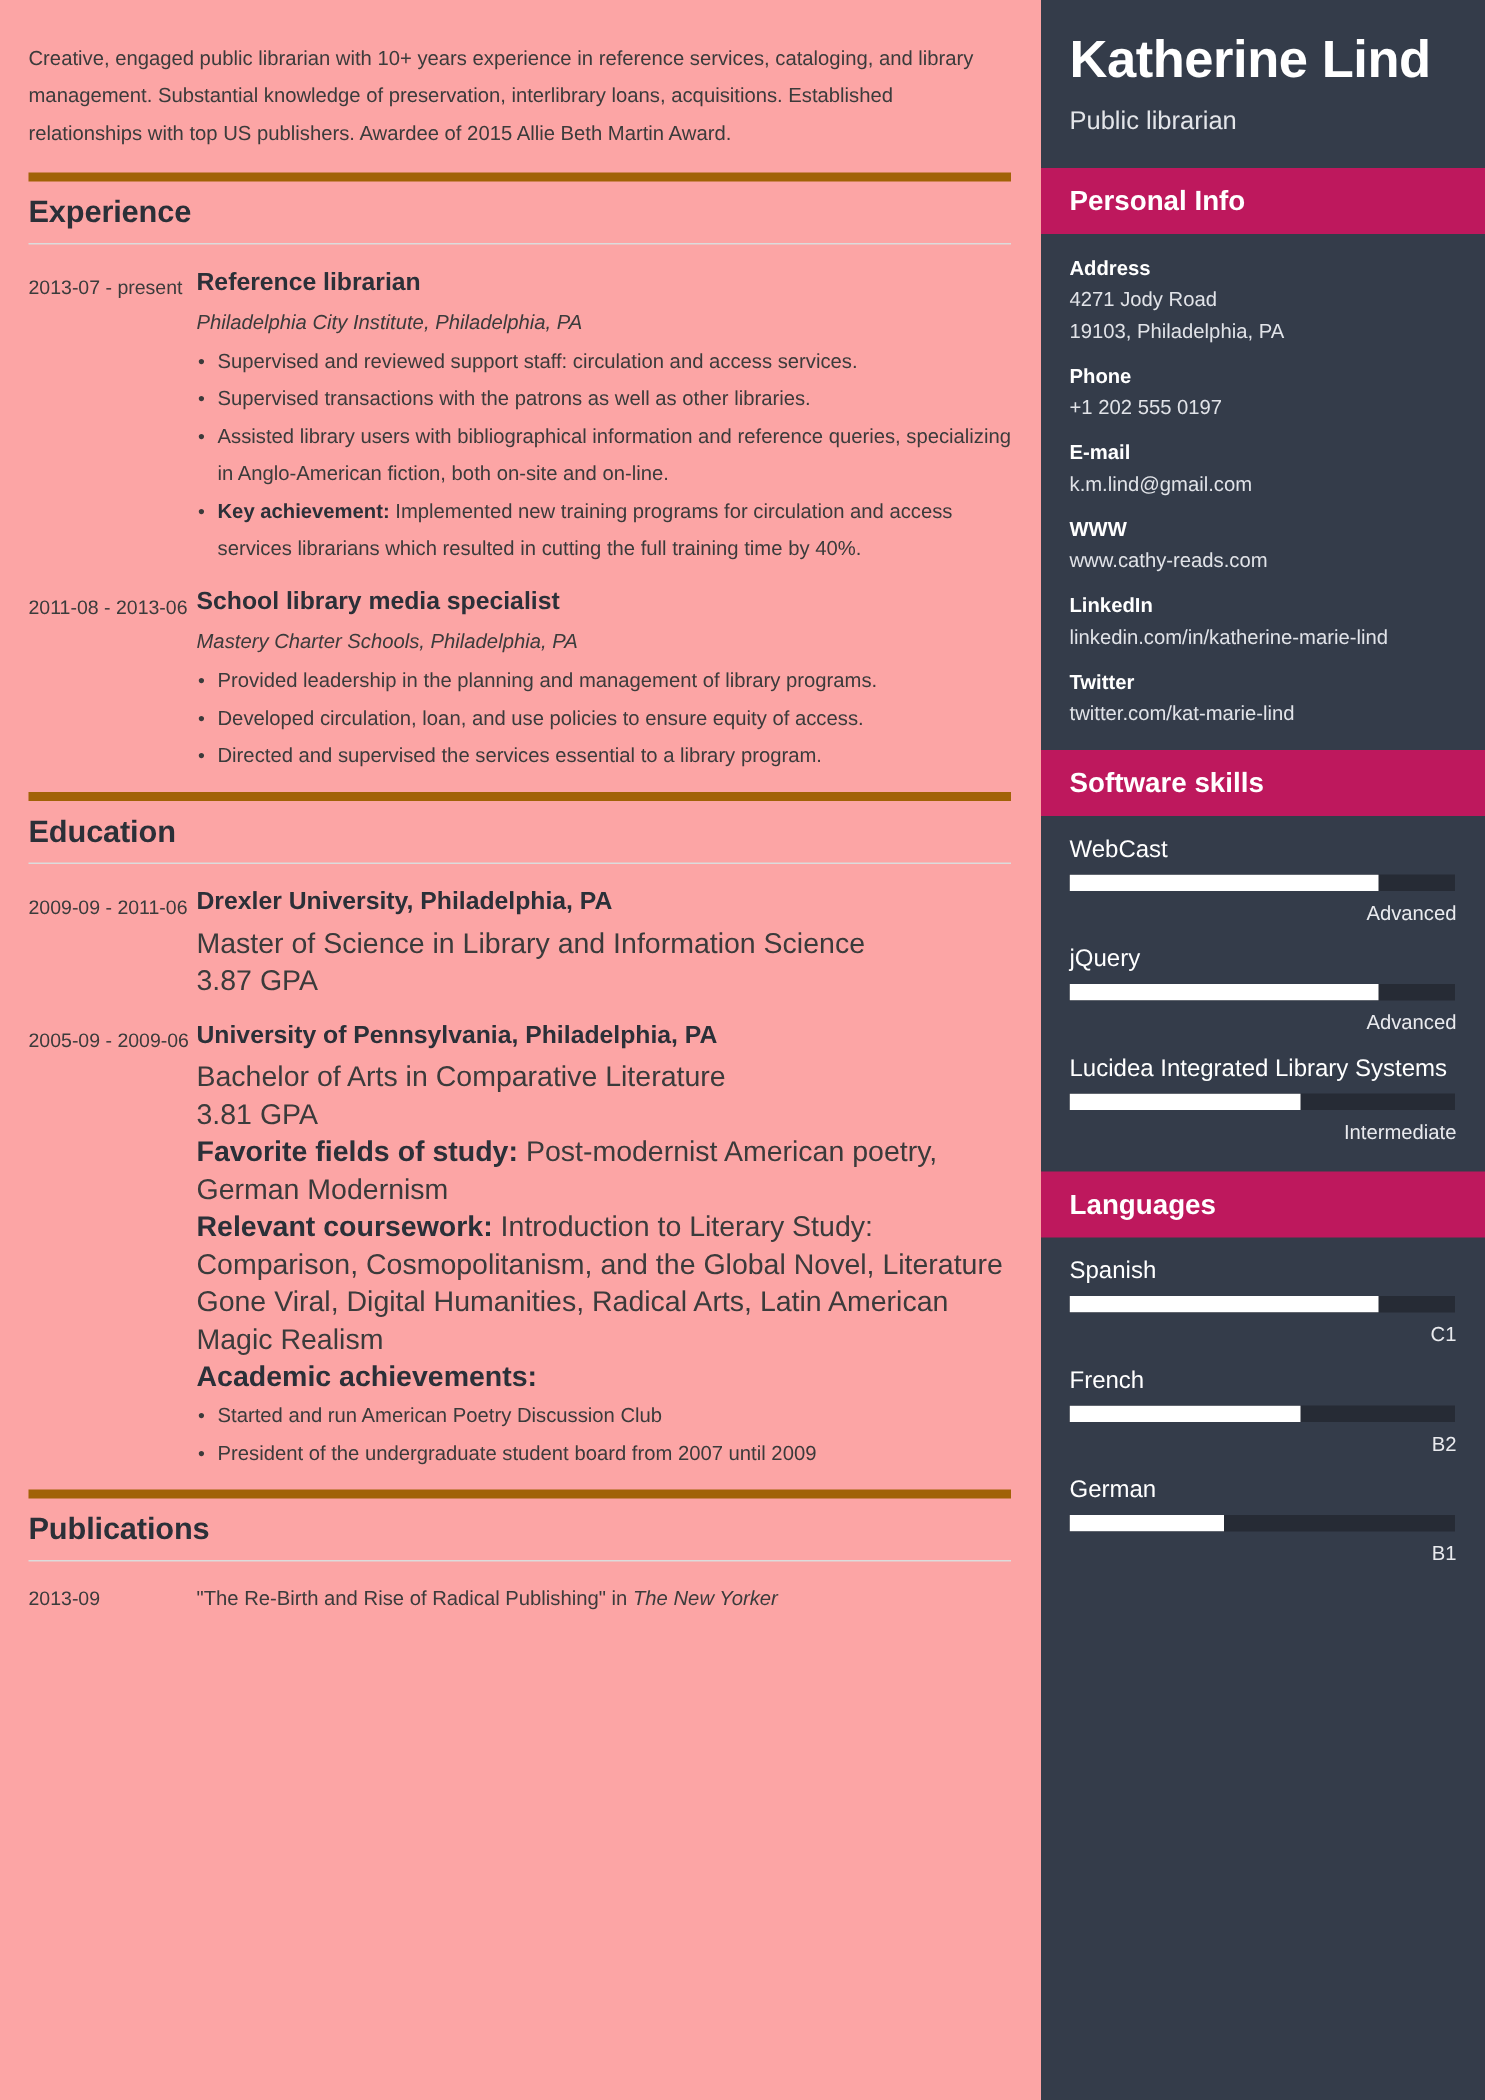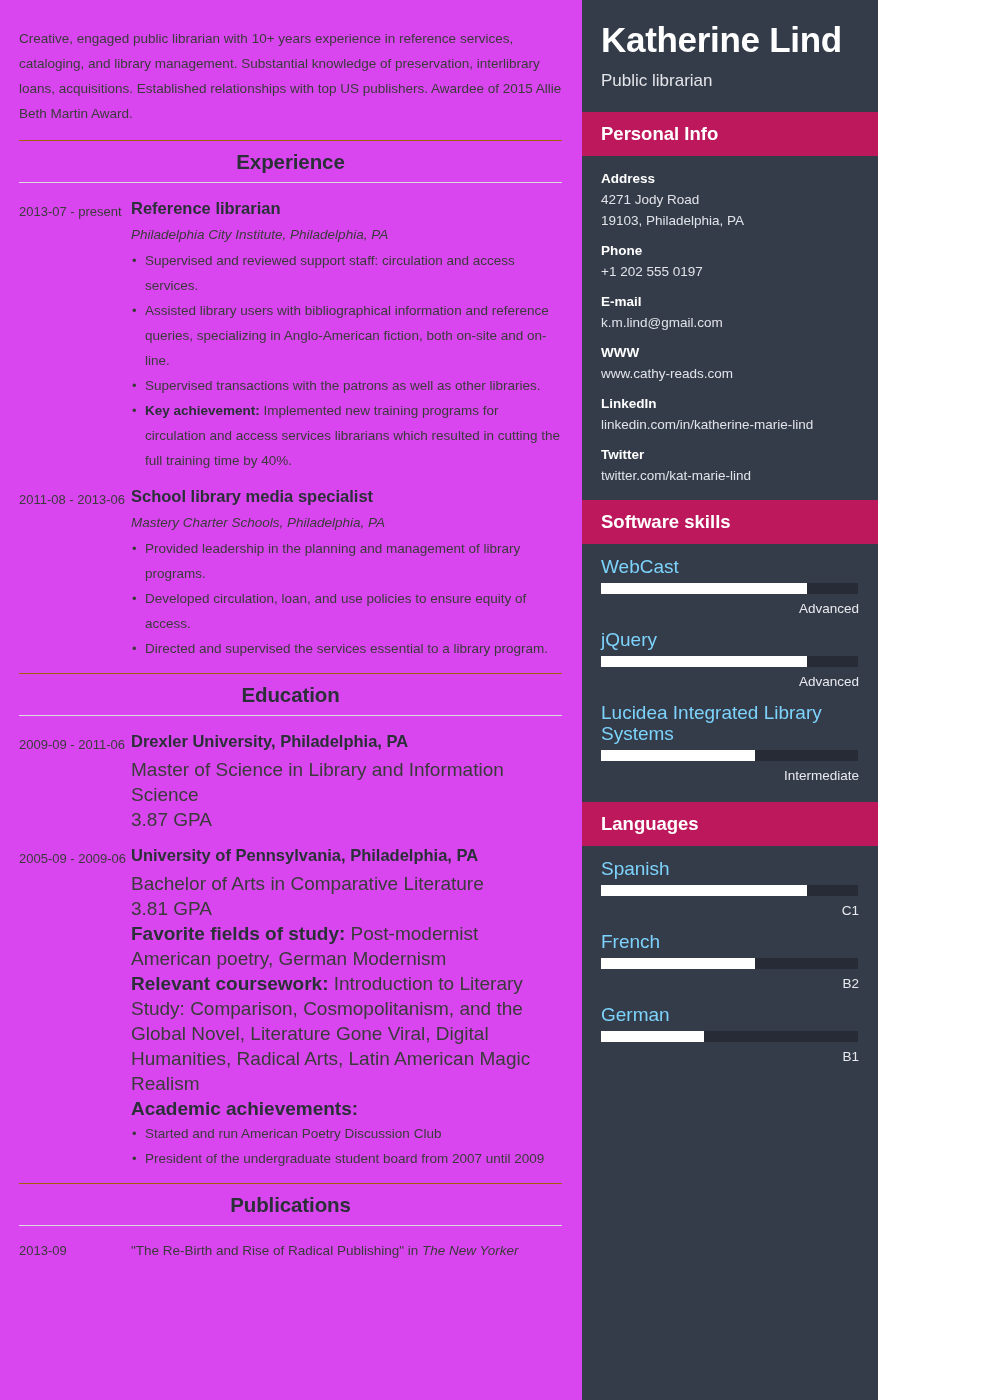--- a/index.html
+++ b/index.html
@@ -17,38 +17,37 @@
   .page {
     position: relative;
     width: 990px;
     height: 1400px;
     display: flex;
     align-items: stretch;
   }
 
   
   .main {
-    width: 582px;
+    width: 694px;
     box-sizing: border-box;
     padding: 20px 20px 0 19px;
-    background: #d946ef;
+    background: #fca5a5;
   }
   .summary {
     font-size: 13.5px;
     line-height: 25px;
     color: #3b3b3b;
     margin: 6px 0 14px 0;
   }
 
   .section-head {
-    border-top: 1px solid #a16207;
+    border-top: 6px solid #a16207;
     border-bottom: 1px solid #dcdcdc;
     margin: 0 0 14px 0;
     padding: 9px 0 8px 0;
-    text-align: center;
   }
   .section-head h2 {
     margin: 0;
     font-size: 20.5px;
     font-weight: bold;
     color: #2b3038;
     letter-spacing: -0.1px;
   }
 
   .entry {
@@ -178,22 +177,22 @@
   .info-label:first-child { margin-top: 0; }
   .info-value {
     font-size: 13.5px;
     color: #e1e3e8;
     line-height: 21px;
   }
 
   .skill { margin-bottom: 10px; }
   .skill:last-child { margin-bottom: 2px; }
   .skill-name {
-    font-size: 19px;
-    color: #7dd3fc;
+    font-size: 16px;
+    color: #ffffff;
     line-height: 21px;
     margin-bottom: 6px;
   }
   .bar {
     height: 11px;
     background: #262b35;
     width: 257px;
     position: relative;
     overflow: hidden;
   }
@@ -222,22 +221,22 @@
       <h2>Experience</h2>
     </div>
     <div id="experience-list">
         <div class="entry">
           <div class="entry-date">2013-07 - present</div>
           <div class="entry-body">
             <div class="entry-title">Reference librarian</div>
             <div class="entry-sub">Philadelphia City Institute, Philadelphia, PA</div>
             <ul class="bullets">
               <li>Supervised and reviewed support staff: circulation and access services.</li>
+              <li>Supervised transactions with the patrons as well as other libraries.</li>
               <li>Assisted library users with bibliographical information and reference queries, specializing in Anglo-American fiction, both on-site and on-line.</li>
-              <li>Supervised transactions with the patrons as well as other libraries.</li>
               <li><span class="b">Key achievement:</span> Implemented new training programs for circulation and access services librarians which resulted in cutting the full training time by 40%.</li>
             </ul>
           </div>
         </div>
         <div class="entry">
           <div class="entry-date">2011-08 - 2013-06</div>
           <div class="entry-body">
             <div class="entry-title">School library media specialist</div>
             <div class="entry-sub">Mastery Charter Schools, Philadelphia, PA</div>
             <ul class="bullets">

